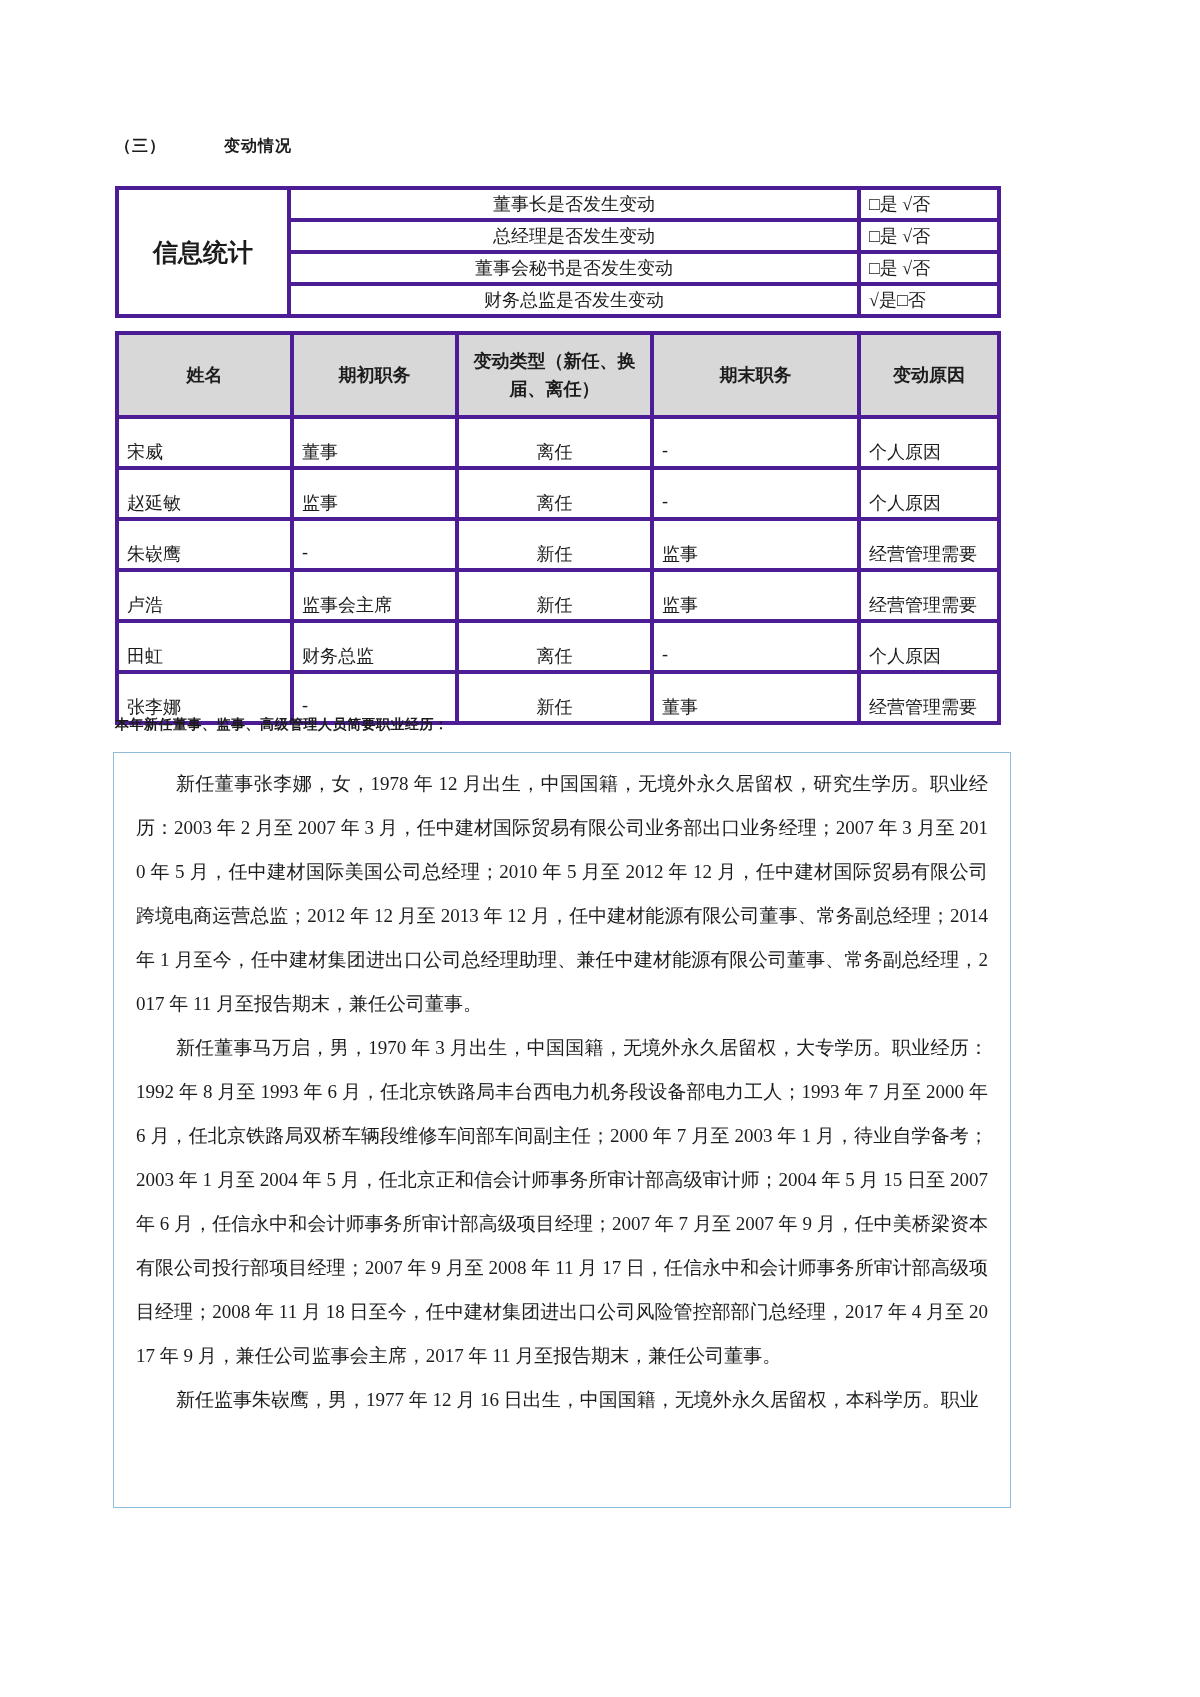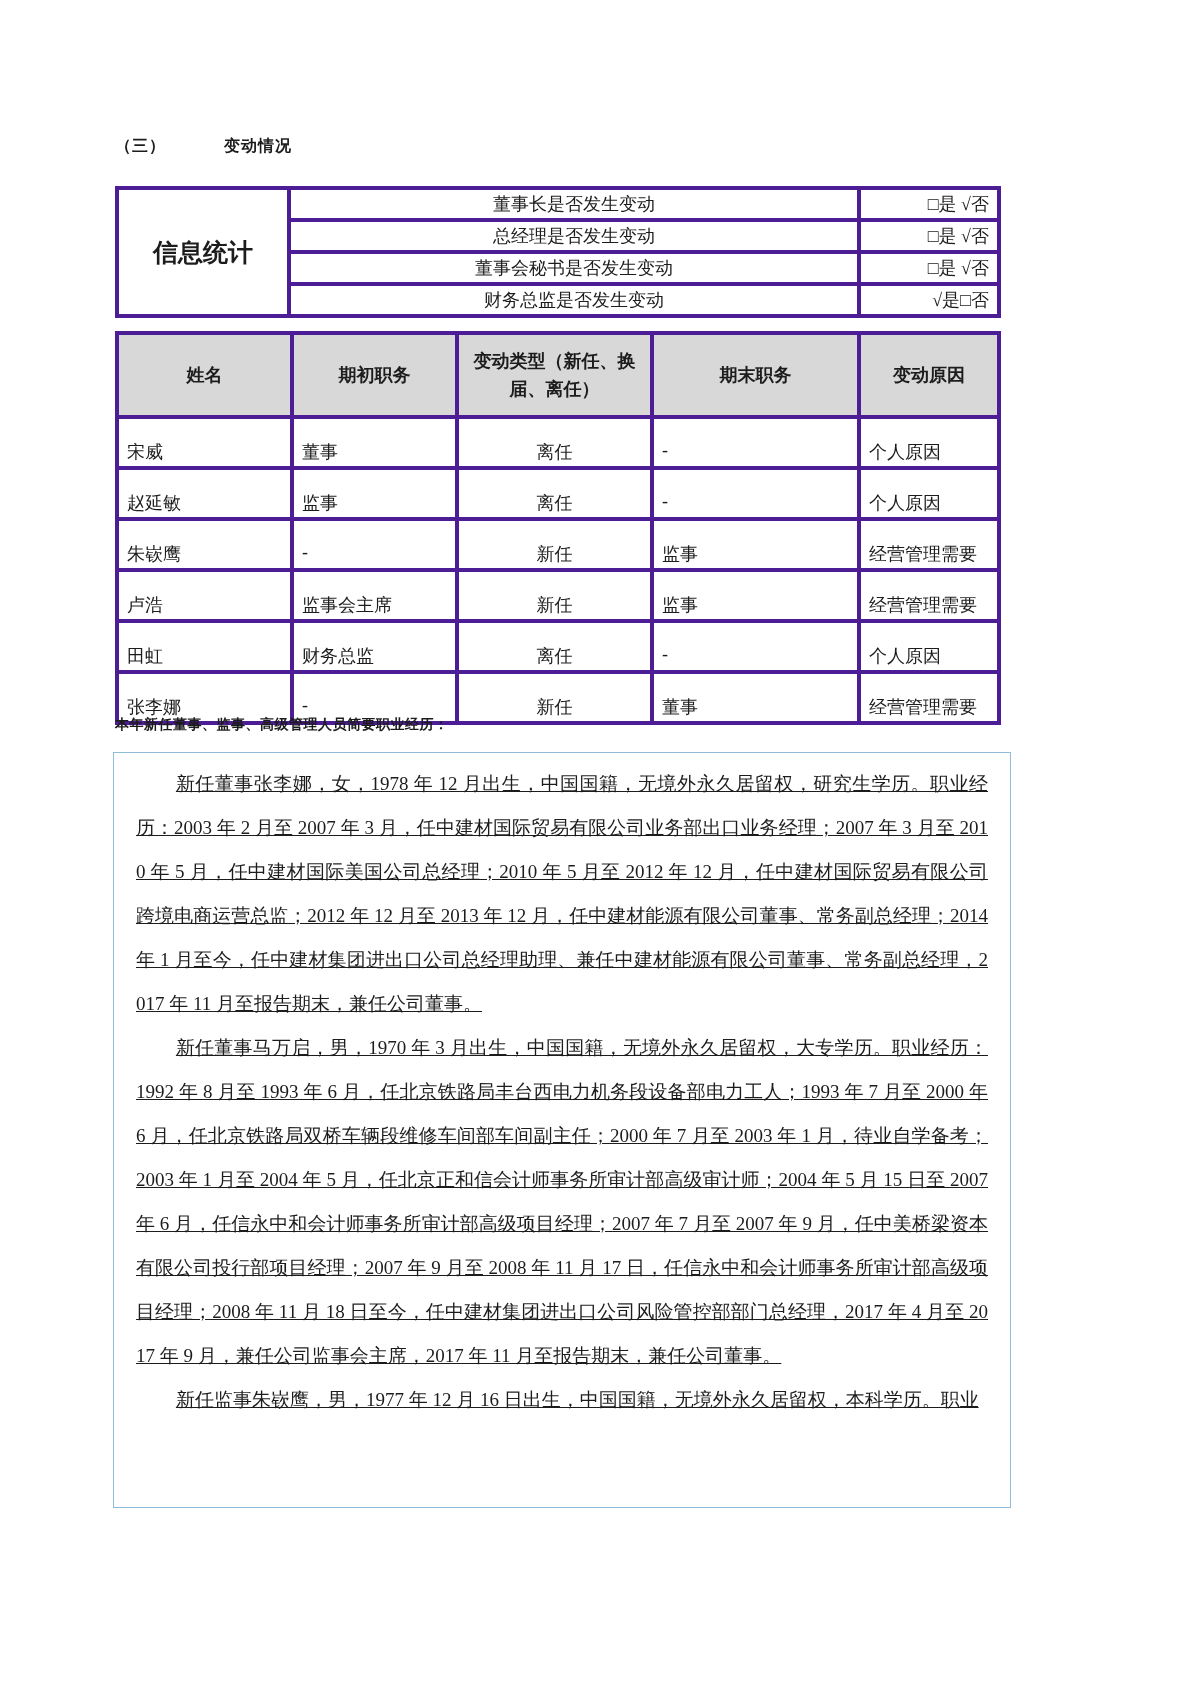--- a/index.html
+++ b/index.html
@@ -22,21 +22,21 @@
   td,th{
     border:4px solid #4c1d95;font-size:18px;font-weight:normal;
     padding:2px 8px;box-sizing:border-box;overflow:hidden;
   }
 
   
   .info-table{position:absolute;top:186px;left:0;}
   .info-table td{height:29px;}
   .info-table .label-cell{text-align:center;font-weight:bold;font-size:25px;}
   .info-table .q-cell{text-align:center;}
-  .info-table .a-cell{text-align:right;}
+  .info-table .a-cell{text-align:left;}
 
   
   .changes-table{position:absolute;top:331px;left:0;}
   .changes-table th{
     background:#d8d8d8;font-weight:bold;text-align:center;
     vertical-align:middle;height:84px;line-height:28px;padding:2px 14px;
   }
   .changes-table td{height:29px;vertical-align:top;padding-top:21px;}
   .changes-table td.center{text-align:center;}
 
@@ -47,21 +47,20 @@
   }
   .careers-box{
     position:absolute;top:752px;left:-2px;width:898px;min-height:756px;
     border:1px solid #8fbcda;box-sizing:border-box;
     padding:9px 22px 6px 22px;background:#ffffff;
   }
   .careers-box p{
     margin:0;font-size:19px;line-height:44px;
     text-align:justify;text-indent:2.1em;
     word-break:break-all;
-    text-decoration:underline;
   }
 </style>
 </head>
 <body>
 
 <div class="content">
 
   <div class="section-heading">
     <span class="num">（三）</span><span>变动情况</span>
   </div>

